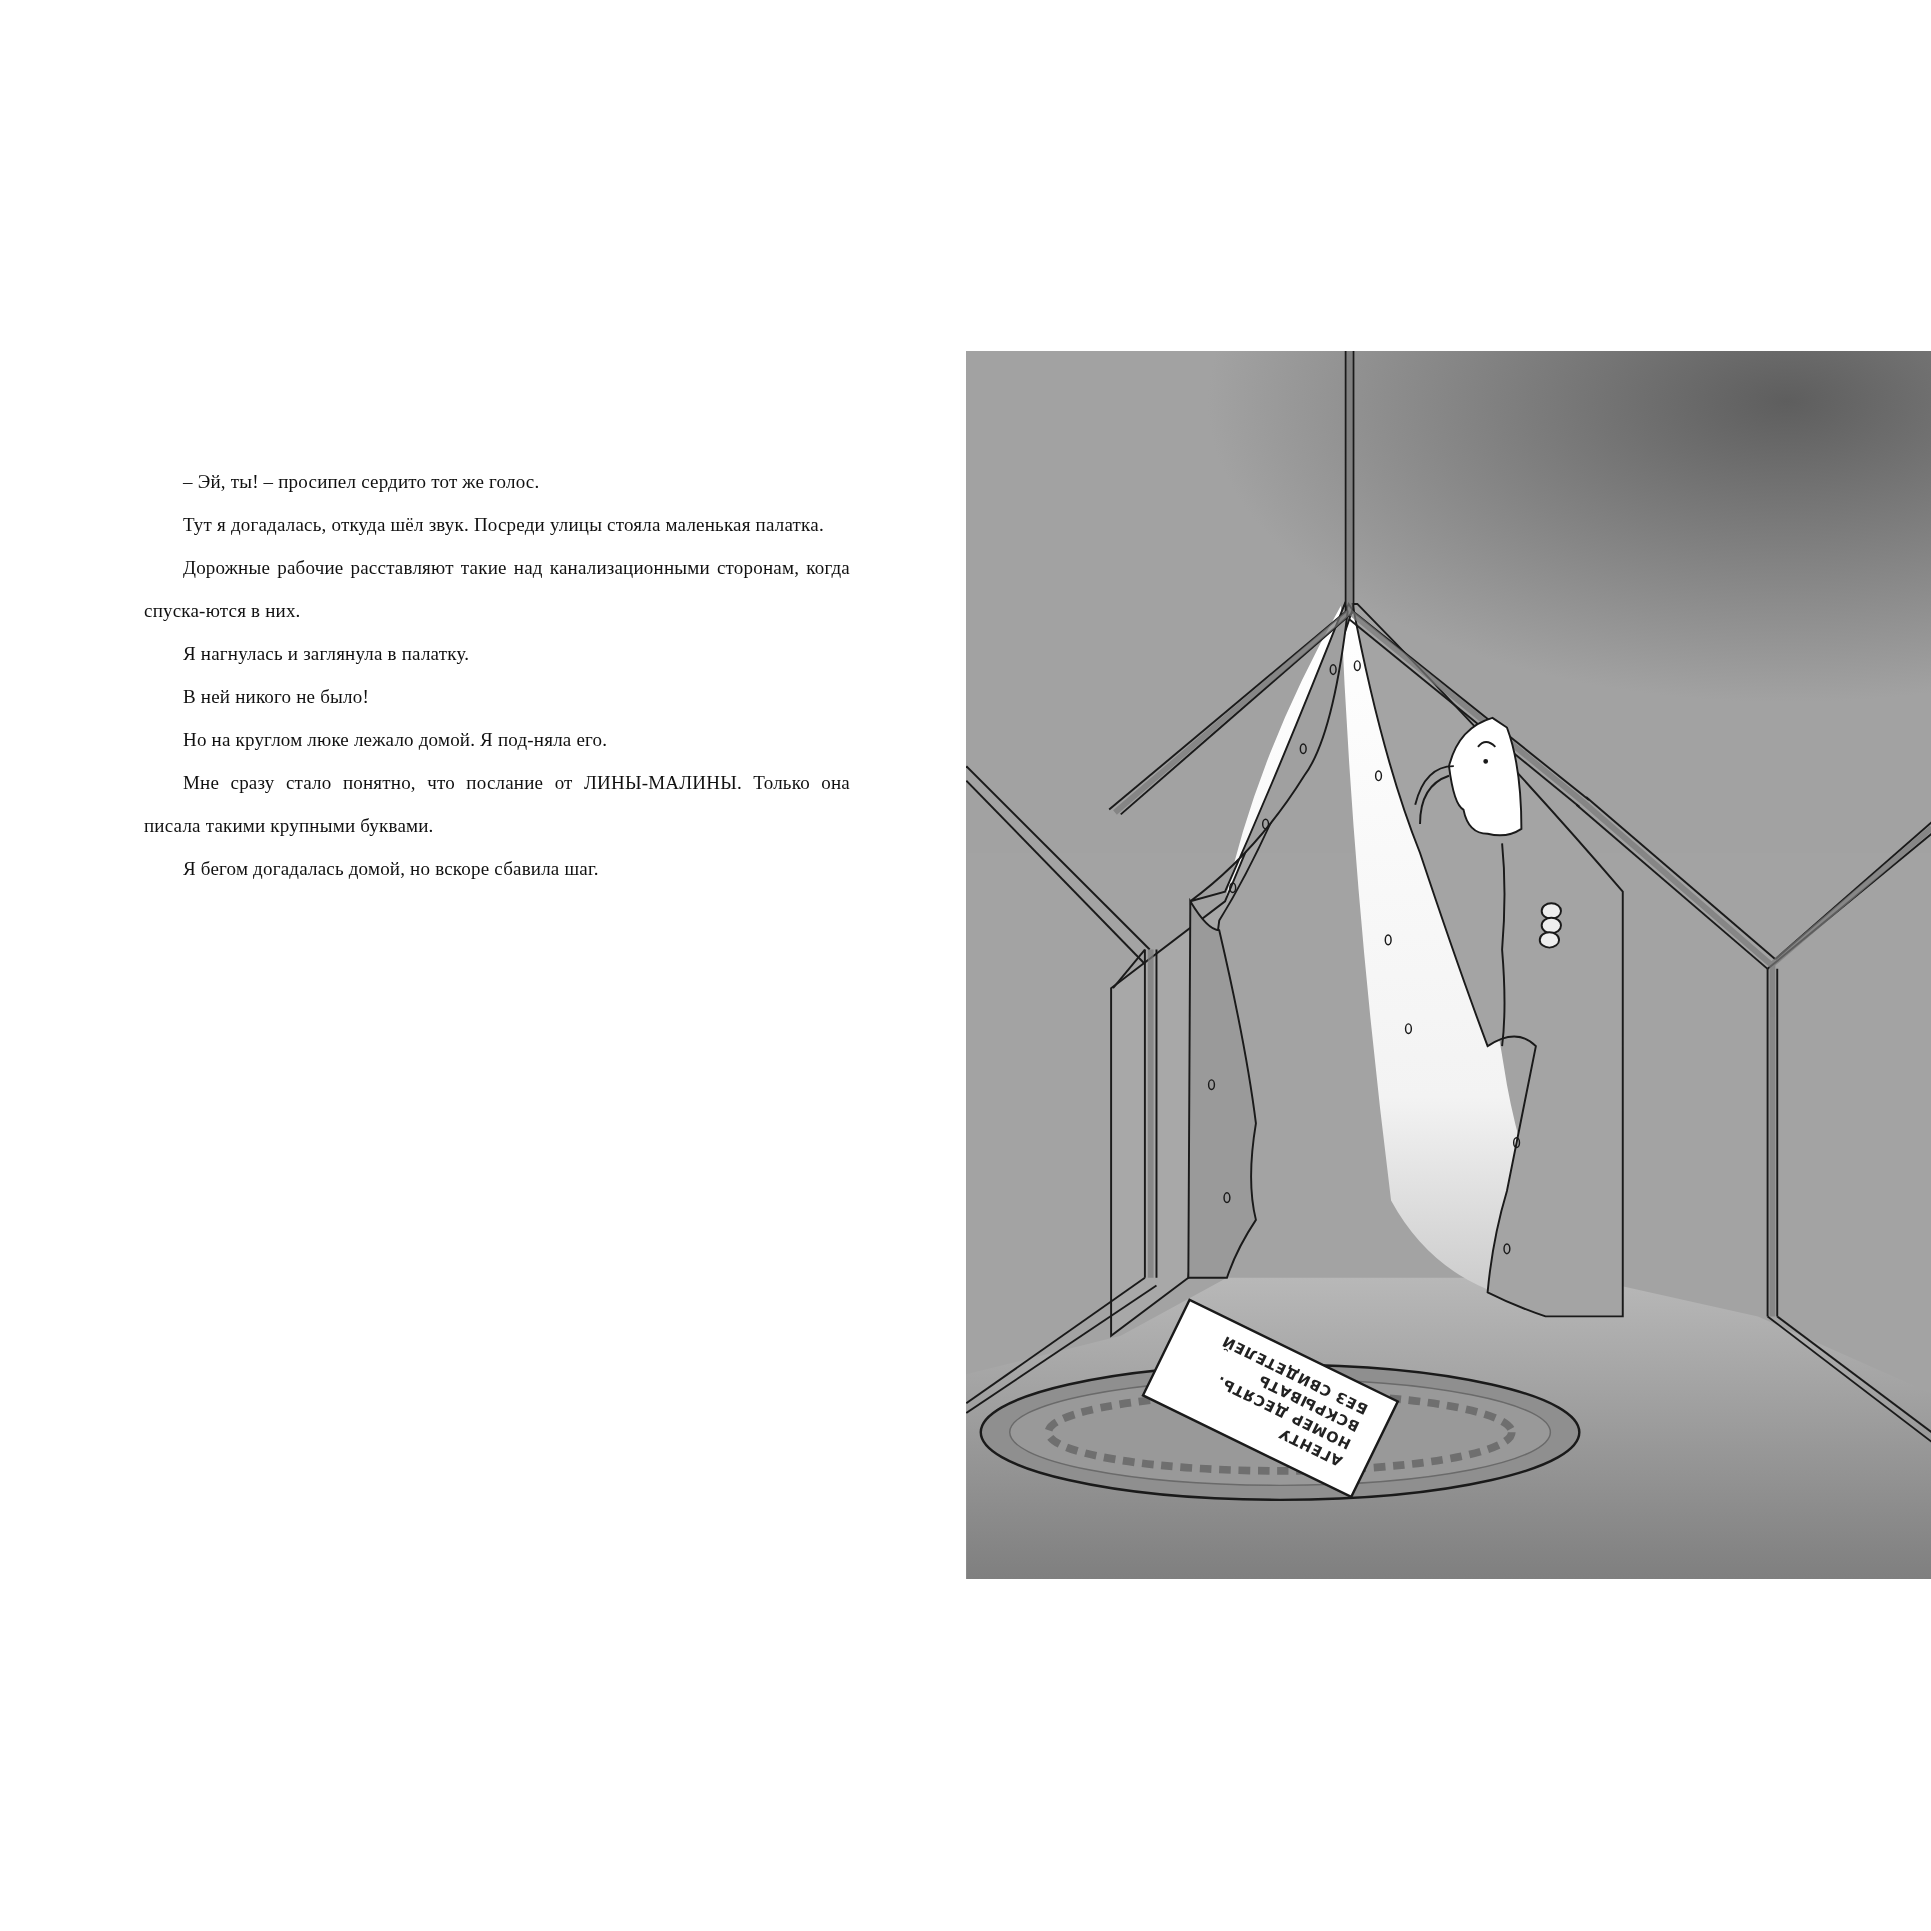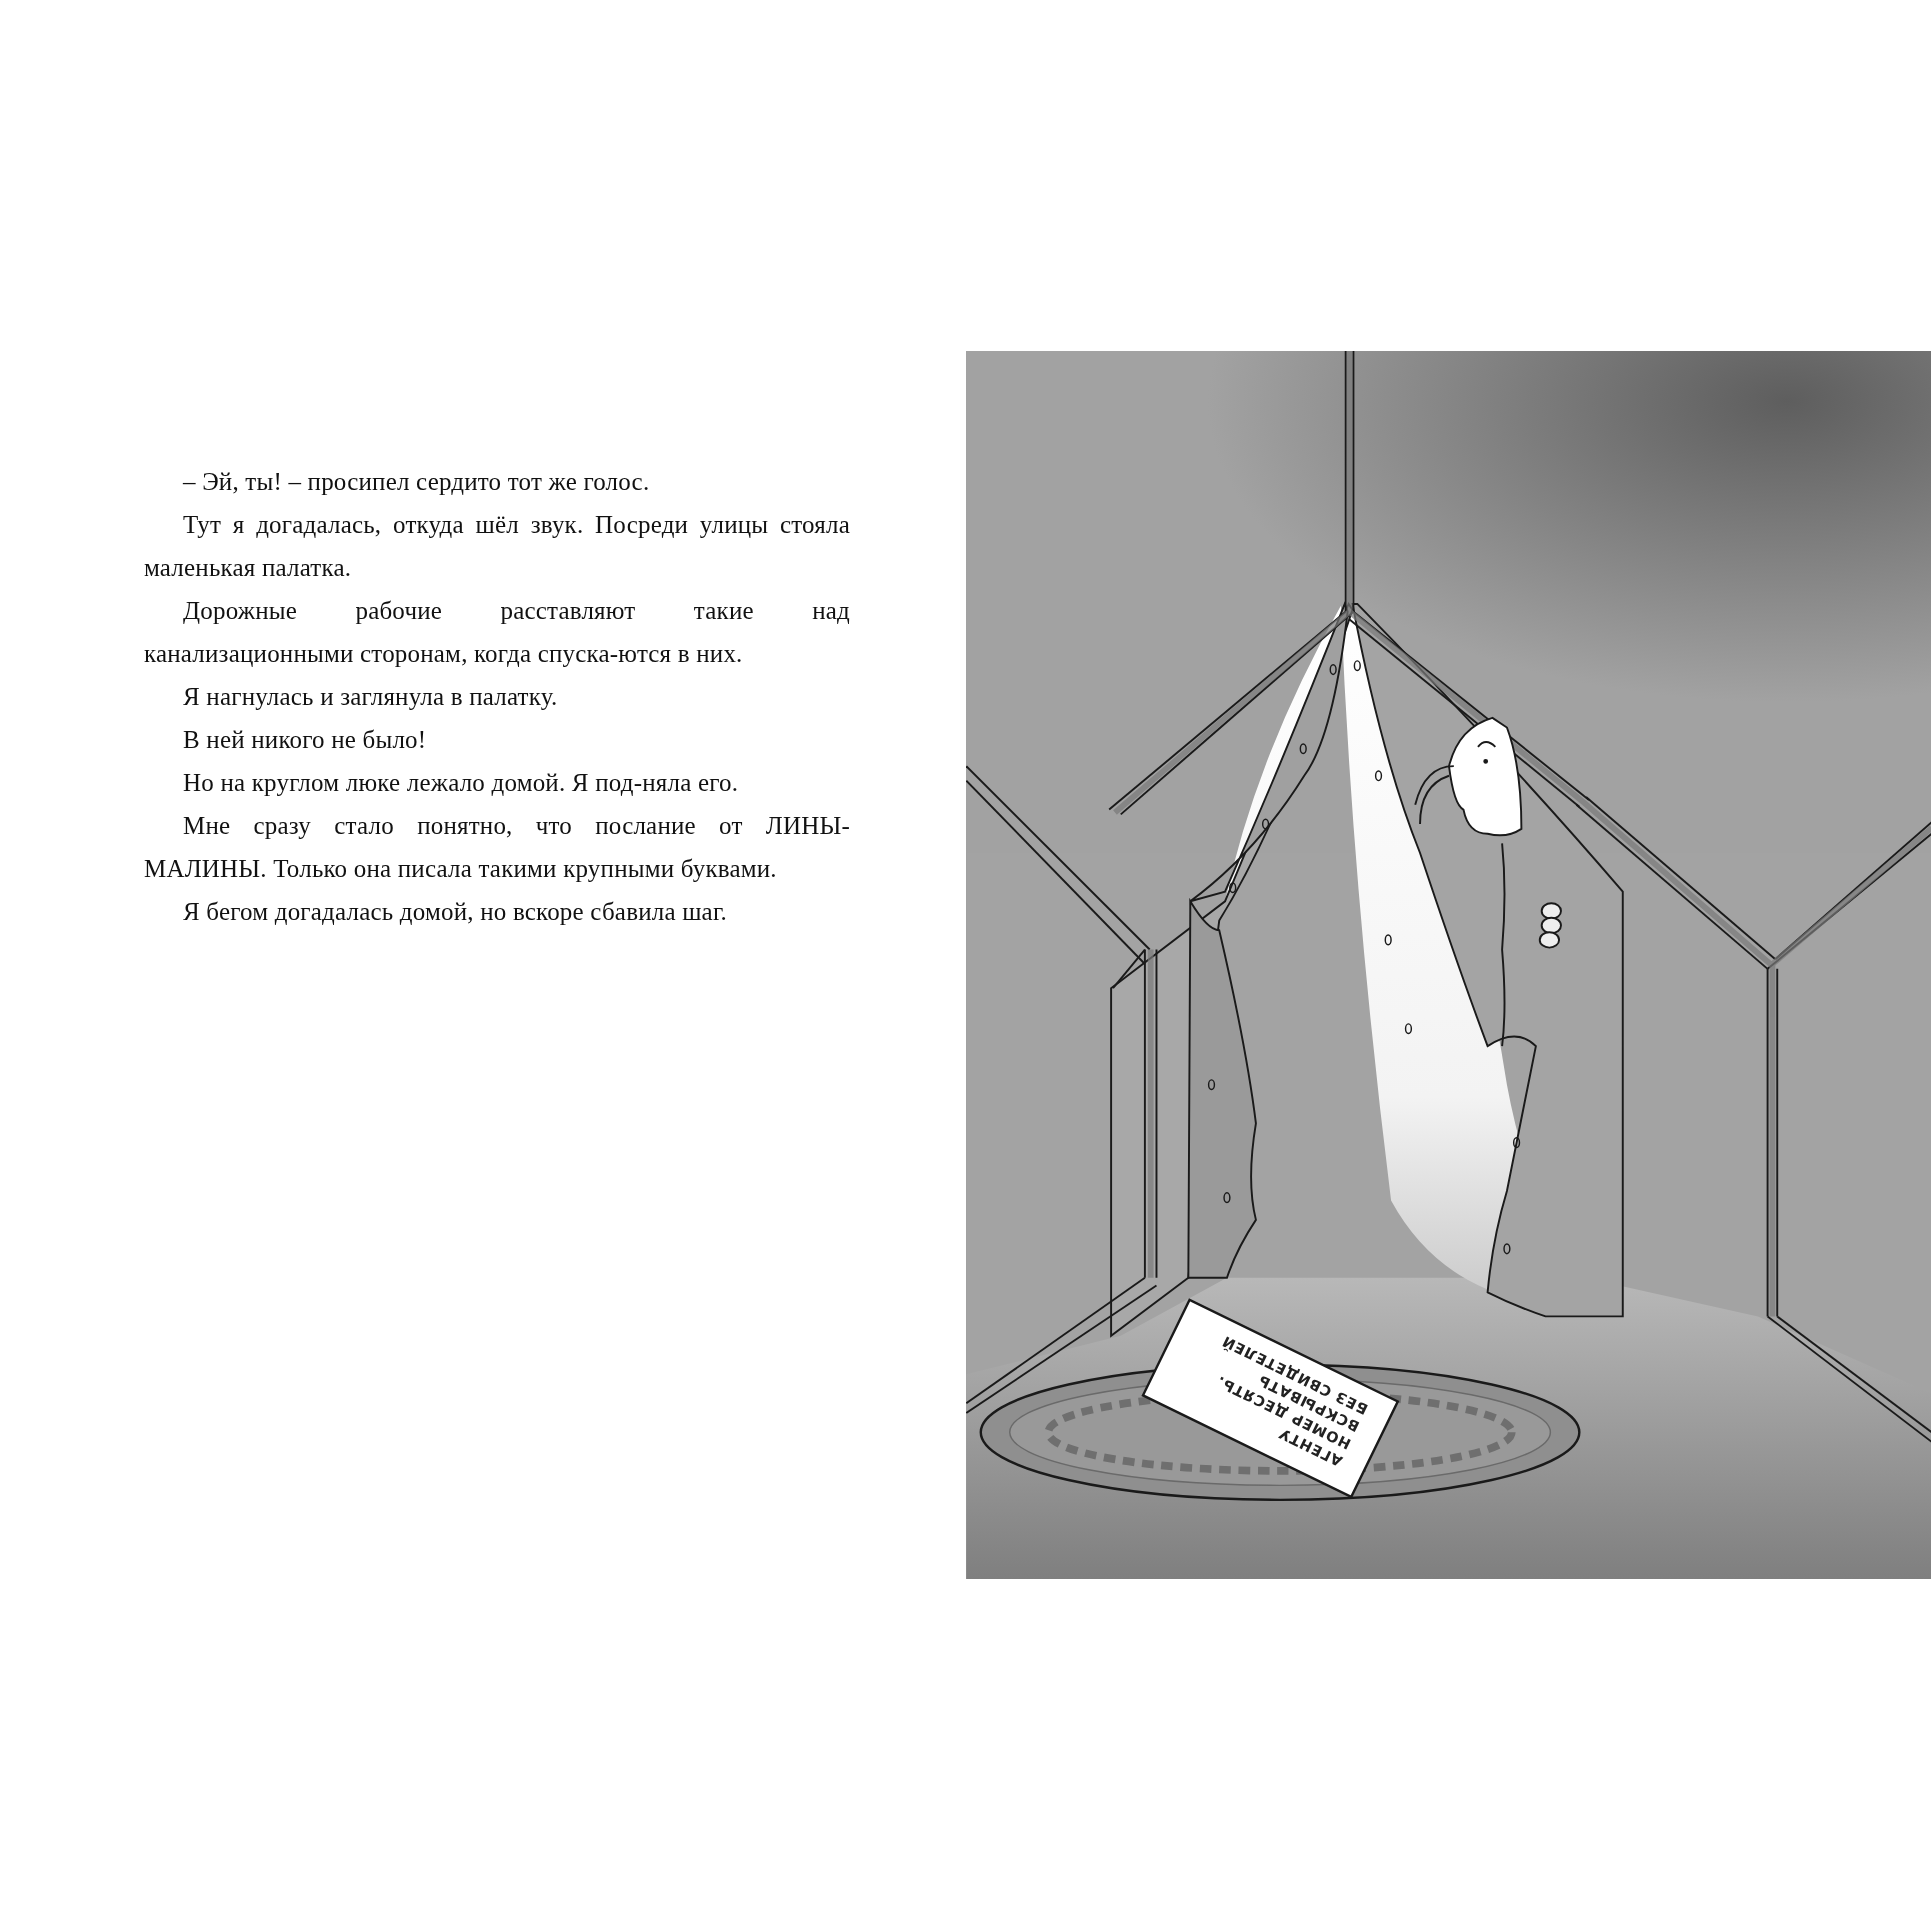--- a/index.html
+++ b/index.html
@@ -22,21 +22,21 @@
       width: 966px;
       height: 1931px;
     }
     .text-block {
       position: absolute;
       left: 144px;
       top: 460px;
       width: 706px;
     }
     .para {
-      font-size: 25px;
+      font-size: 19px;
       line-height: 43px;
       text-align: justify;
       text-indent: 39px;
       margin: 0;
       letter-spacing: 0.2px;
     }
     .para b {
       font-weight: bold;
       letter-spacing: 0.4px;
     }

